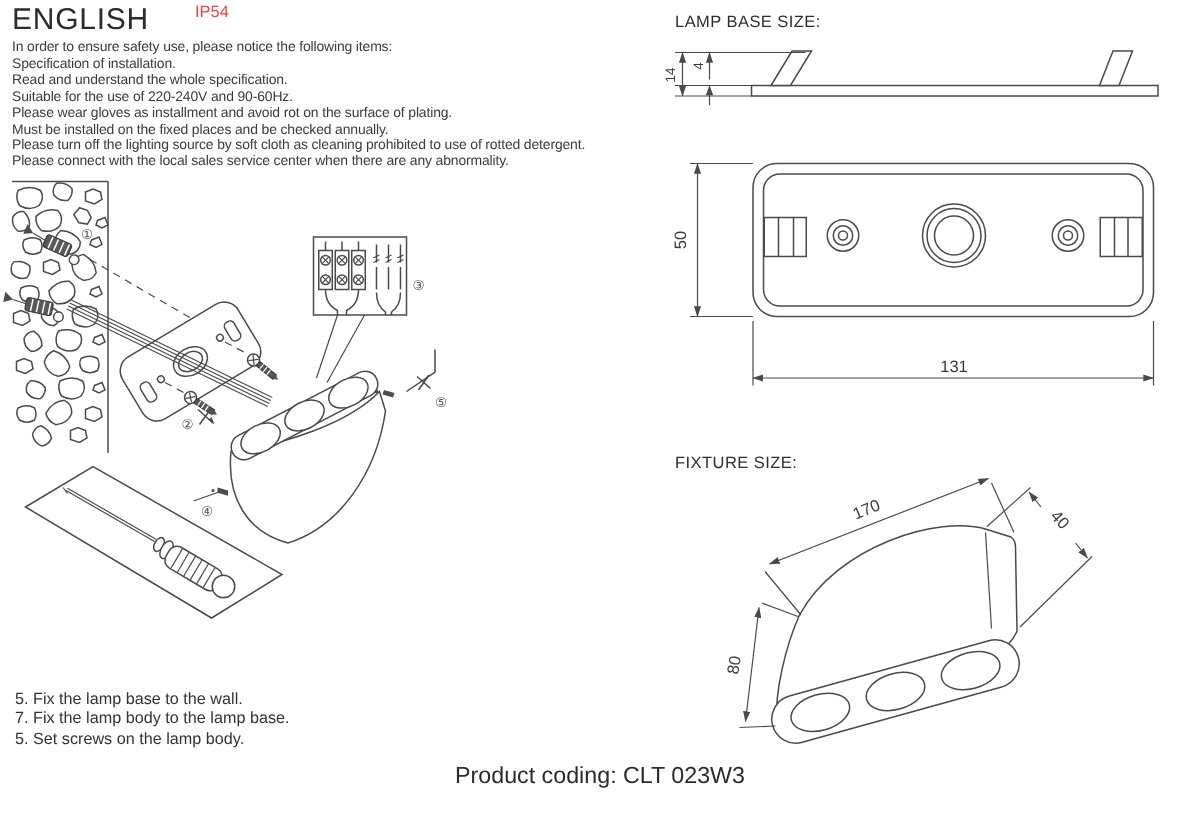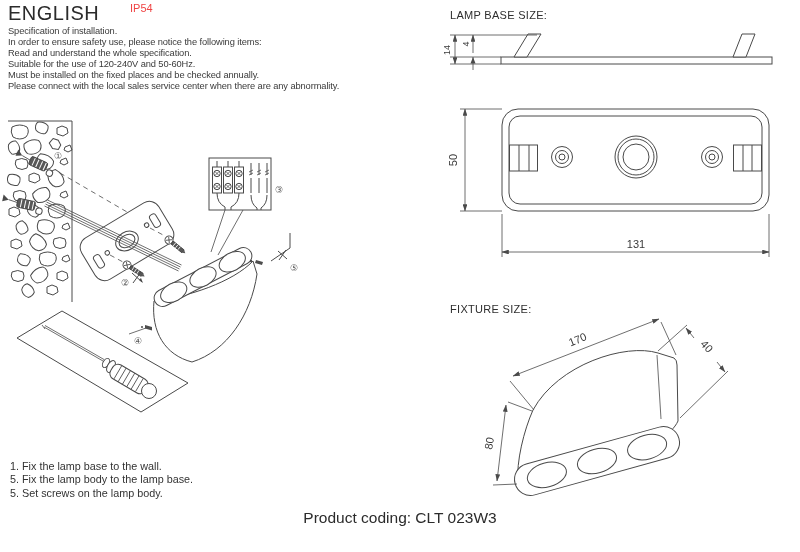--- a/index.html
+++ b/index.html
@@ -25,25 +25,27 @@
   .dimtxt-s{font-family:"Liberation Sans",sans-serif;font-size:9px;fill:#3a3a3a;}
   .callout{font-family:"DejaVu Sans",sans-serif;font-size:9px;fill:#555;}
 </style>
 </head>
 <body>
 
 <div class="abs h-lang">ENGLISH</div>
 <div class="abs h-ip">IP54</div>
 
 <div class="abs spec">
+  <div>In order to ensure safety use, please notice the following items:</div>
   <div>Specification of installation.</div>
-  <div>In order to ensure safety use, please notice the following items:</div>
   <div>Read and understand the whole specification.</div>
-  <div>Suitable for the use of 120-240V and 50-60Hz.</div>
+  <div>Suitable for the use of 220-240V and 90-60Hz.</div>
+  <div>Please wear gloves as installment and avoid rot on the surface of plating.</div>
   <div>Must be installed on the fixed places and be checked annually.</div>
+  <div>Please turn off the lighting source by soft cloth as cleaning prohibited to use of rotted detergent.</div>
   <div>Please connect with the local sales service center when there are any abnormality.</div>
 </div>
 
 <svg class="abs" style="left:0;top:110px" width="450" height="350" viewBox="0 0 450 350">
   <defs>
     <path id="st1" d="M-8,-5 Q-10,0 -7,5 Q0,9 6,5 Q10,0 7,-5 Q0,-9 -8,-5 Z"></path>
     <path id="st2" d="M-6,-4 Q-8,0 -5,4 Q0,7 5,4 Q7,0 5,-4 Q0,-7 -6,-4 Z"></path>
     <path id="st3" d="M-5,-3 L0,-5 L5,-3 L6,2 L1,5 L-5,3 Z"></path>
     <path id="st4" d="M-3,-2 L2,-4 L4,1 L0,3 L-4,1 Z"></path>
     <g id="anchorDef">
@@ -229,22 +231,22 @@
   </g>
 
   <text x="54" y="49" class="callout">①</text>
   <text x="121" y="176" class="callout">②</text>
   <text x="275" y="83" class="callout">③</text>
   <text x="134" y="234" class="callout">④</text>
   <text x="290" y="161" class="callout">⑤</text>
 </svg>
 
 <div class="abs steps">
-  <div>1. Fix the lamp base to the wall.</div>
-  <div>5. Fix the lamp body to the lamp base.</div>
+  <div>5. Fix the lamp base to the wall.</div>
+  <div>7. Fix the lamp body to the lamp base.</div>
   <div>5. Set screws on the lamp body.</div>
 </div>
 
 <div class="abs sec-title t-base">LAMP BASE SIZE:</div>
 <svg class="abs" style="left:440px;top:26px" width="360" height="242" viewBox="0 0 360 242">
   <defs>
     <marker id="m1" markerWidth="9" markerHeight="6" refX="8.5" refY="3" orient="auto-start-reverse">
       <path d="M0,0 L9,3 L0,6 Z" fill="#4a4a4a"></path>
     </marker>
   </defs>

